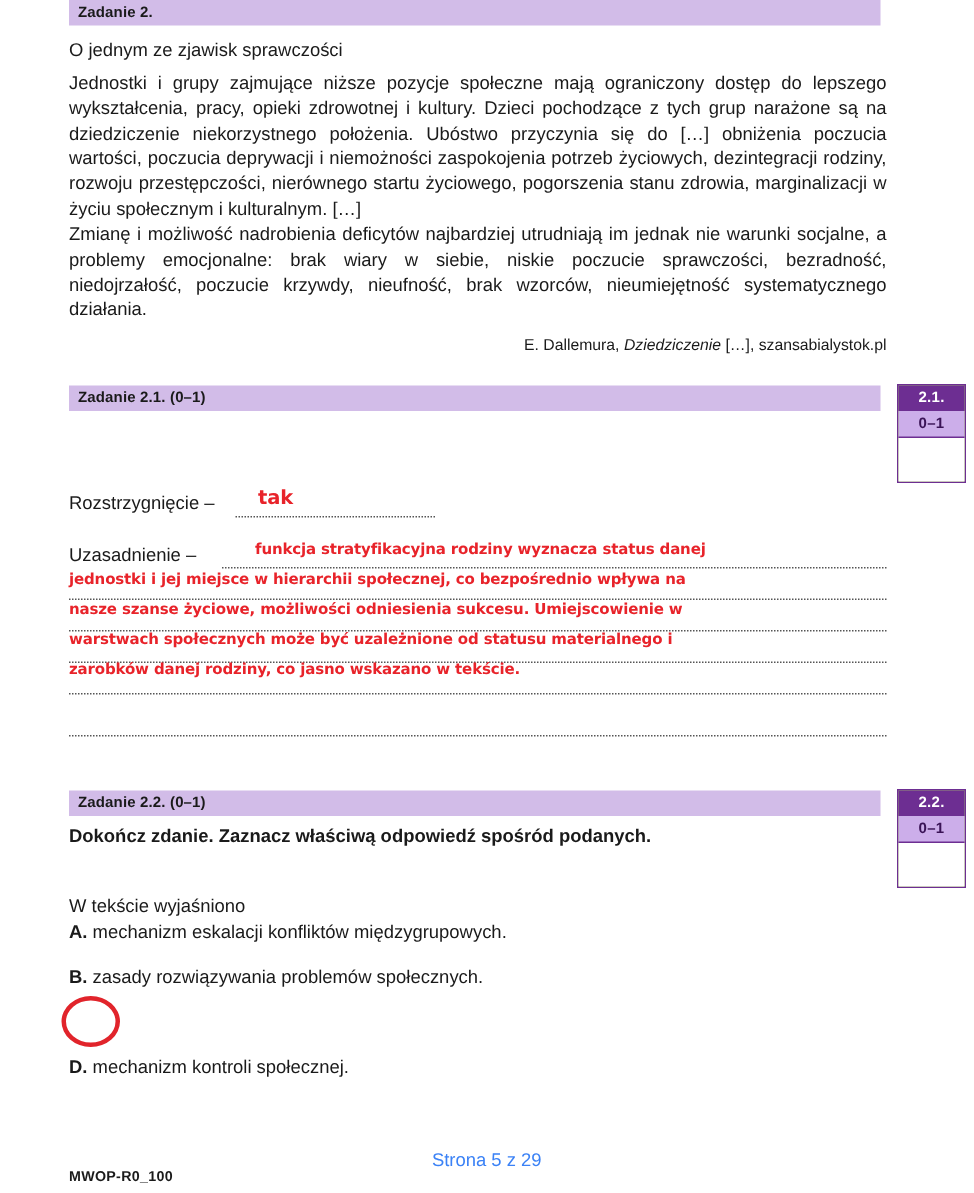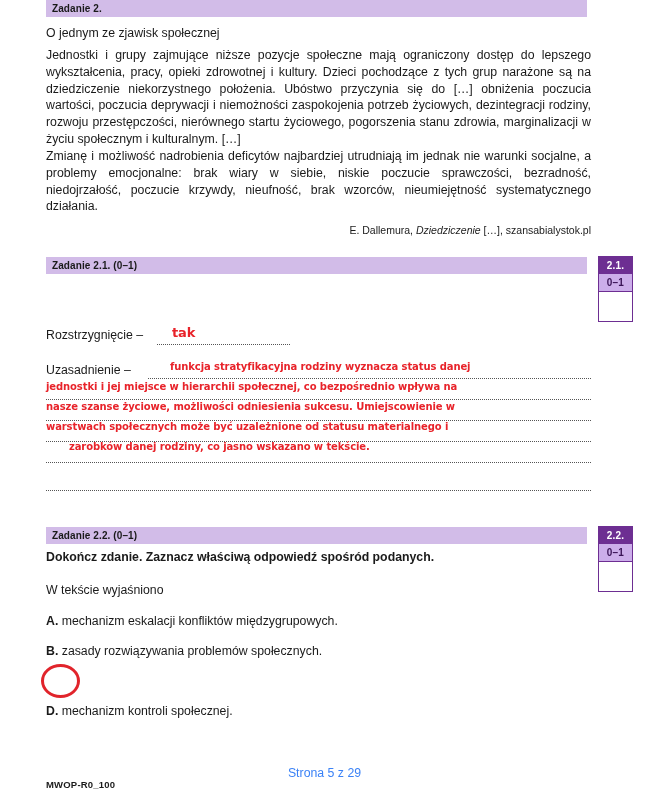--- a/index.html
+++ b/index.html
@@ -99,21 +99,21 @@
   .circle-mark {
     position: absolute;
     border: 3.2px solid #e1242b;
     border-radius: 50%;
     box-sizing: border-box;
   }
 
   
   .score-box {
     position: absolute;
-    width: 35px;
+    width: 46px;
     border: 1.3px solid #6d2e92;
     box-sizing: border-box;
     background: #bef264;
   }
   .score-num {
     height: 17px;
     background: #6d2e92;
     color: #ffffff;
     font-size: 10px;
     font-weight: bold;
@@ -157,21 +157,21 @@
     letter-spacing: 0.2px;
   }
 </style>
 </head>
 <body>
 
 <div class="page">
 
   <div class="task-bar" style="top:0px;">Zadanie 2.</div>
 
-  <div class="para" style="top:25px;">O jednym ze zjawisk społecznej</div>
+  <div class="para" style="top:25px;">O jednym ze zjawisk sprawczości</div>
 
   <div class="para just" style="top:47px;">Jednostki i grupy zajmujące niższe pozycje społeczne mają ograniczony dostęp do lepszego wykształcenia, pracy, opieki zdrowotnej i kultury. Dzieci pochodzące z tych grup narażone są na dziedziczenie niekorzystnego położenia. Ubóstwo przyczynia się do […] obniżenia poczucia wartości, poczucia deprywacji i niemożności zaspokojenia potrzeb życiowych, dezintegracji rodziny, rozwoju przestępczości, nierównego startu życiowego, pogorszenia stanu zdrowia, marginalizacji w życiu społecznym i kulturalnym. […]</div>
 
   <div class="para just" style="top:148px;">Zmianę i możliwość nadrobienia deficytów najbardziej utrudniają im jednak nie warunki socjalne, a problemy emocjonalne: brak wiary w siebie, niskie poczucie sprawczości, bezradność, niedojrzałość, poczucie krzywdy, nieufność, brak wzorców, nieumiejętność systematycznego działania.</div>
 
   <div class="source" style="top:224px;"><span>E. Dallemura, </span><i>Dziedziczenie</i><span> […], szansabialystok.pl</span></div>
 
   <div class="task-bar" style="top:257px;">Zadanie 2.1. (0–1)</div>
 
 
@@ -191,33 +191,33 @@
   <div class="dotline" style="top:398px; left:46px; width:545px;"></div>
   <div class="dotline" style="top:419px; left:46px; width:545px;"></div>
   <div class="dotline" style="top:440px; left:46px; width:545px;"></div>
   <div class="dotline" style="top:461px; left:46px; width:545px;"></div>
   <div class="dotline" style="top:489px; left:46px; width:545px;"></div>
 
   <div class="ink ink-lg" style="top:357px; left:170px;">funkcja stratyfikacyjna rodziny wyznacza status danej</div>
   <div class="ink ink-lg" style="top:377px; left:46px;">jednostki i jej miejsce w hierarchii społecznej, co bezpośrednio wpływa na</div>
   <div class="ink ink-lg" style="top:397px; left:46px;">nasze szanse życiowe, możliwości odniesienia sukcesu. Umiejscowienie w</div>
   <div class="ink ink-lg" style="top:417px; left:46px;">warstwach społecznych może być uzależnione od statusu materialnego i</div>
-  <div class="ink ink-lg" style="top:437px; left:46px;margin-left:23px;">zarobków danej rodziny, co jasno wskazano w tekście.</div>
+  <div class="ink ink-lg" style="top:437px; left:46px;">zarobków danej rodziny, co jasno wskazano w tekście.</div>
 
   <div class="task-bar" style="top:527px;">Zadanie 2.2. (0–1)</div>
 
   <div class="cmd" style="top:549px;">Dokończ zdanie. Zaznacz właściwą odpowiedź spośród podanych.</div>
 
   <div class="score-box" style="top:526px; left:598px;">
     <div class="score-num">2.2.</div>
     <div class="score-range">0–1</div>
     <div class="score-blank"></div>
   </div>
 
-  <div class="plain" style="top:582px;">W tekście wyjaśniono</div>
+  <div class="plain" style="top:596px;">W tekście wyjaśniono</div>
 
   <div class="plain" style="top:613px;">
     <span style="font-weight:bold;">A.</span>
     <span>mechanizm eskalacji konfliktów międzygrupowych.</span>
   </div>
 
   <div class="plain" style="top:643px;">
     <span style="font-weight:bold;">B.</span>
     <span>zasady rozwiązywania problemów społecznych.</span>
   </div>

